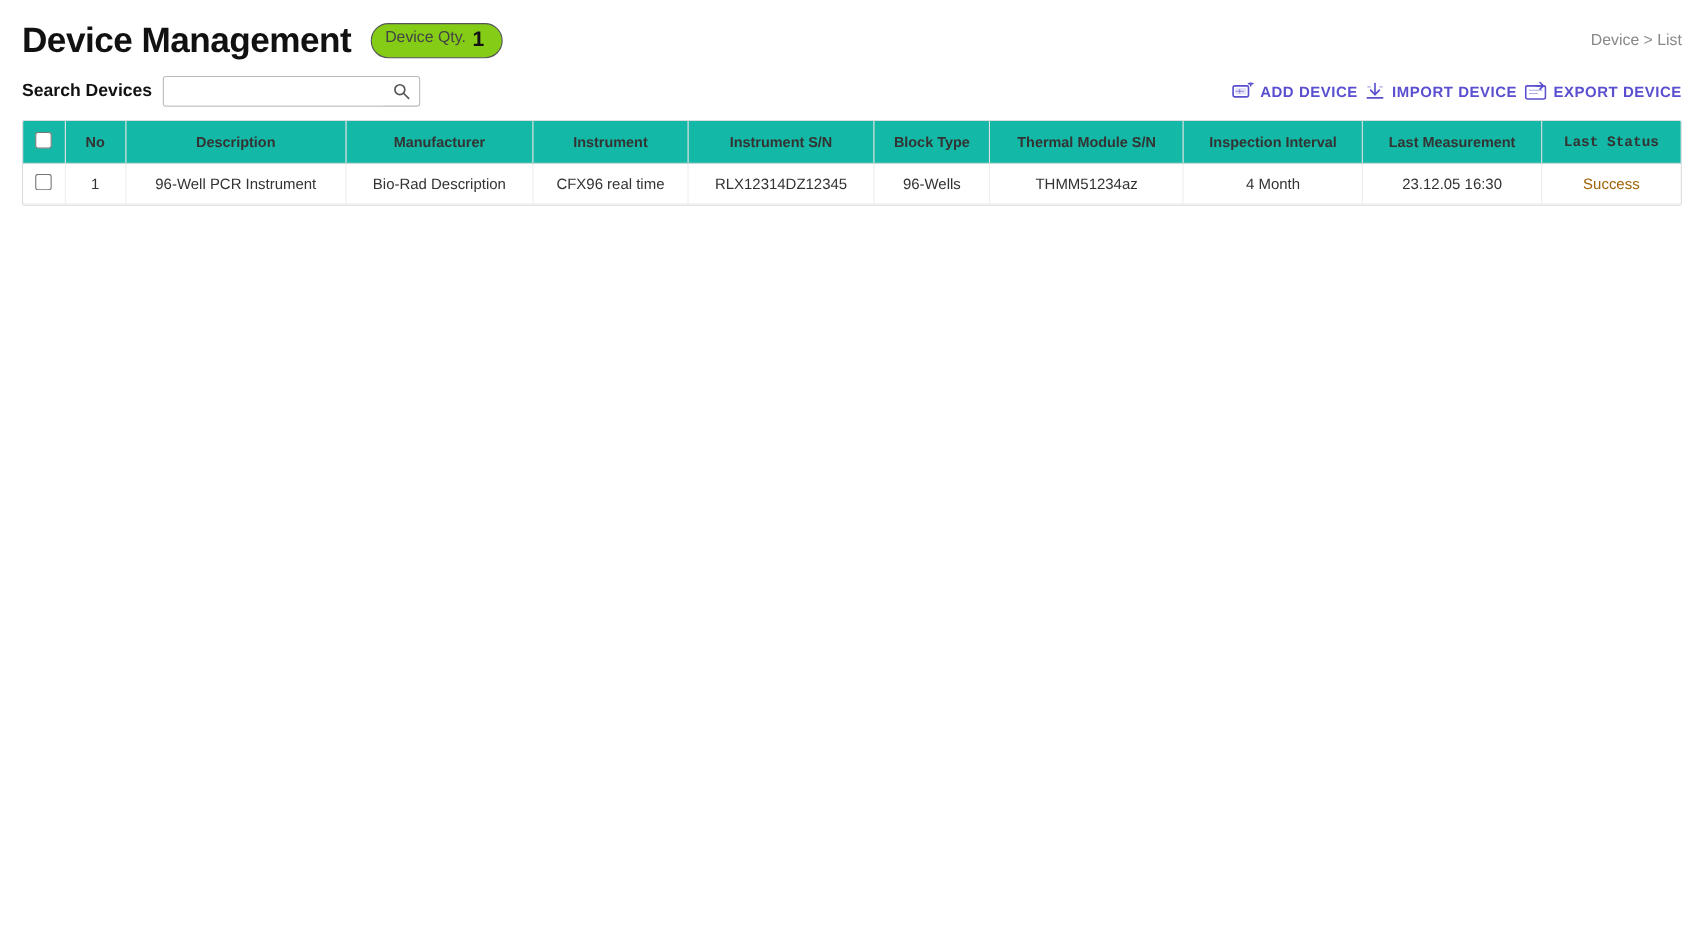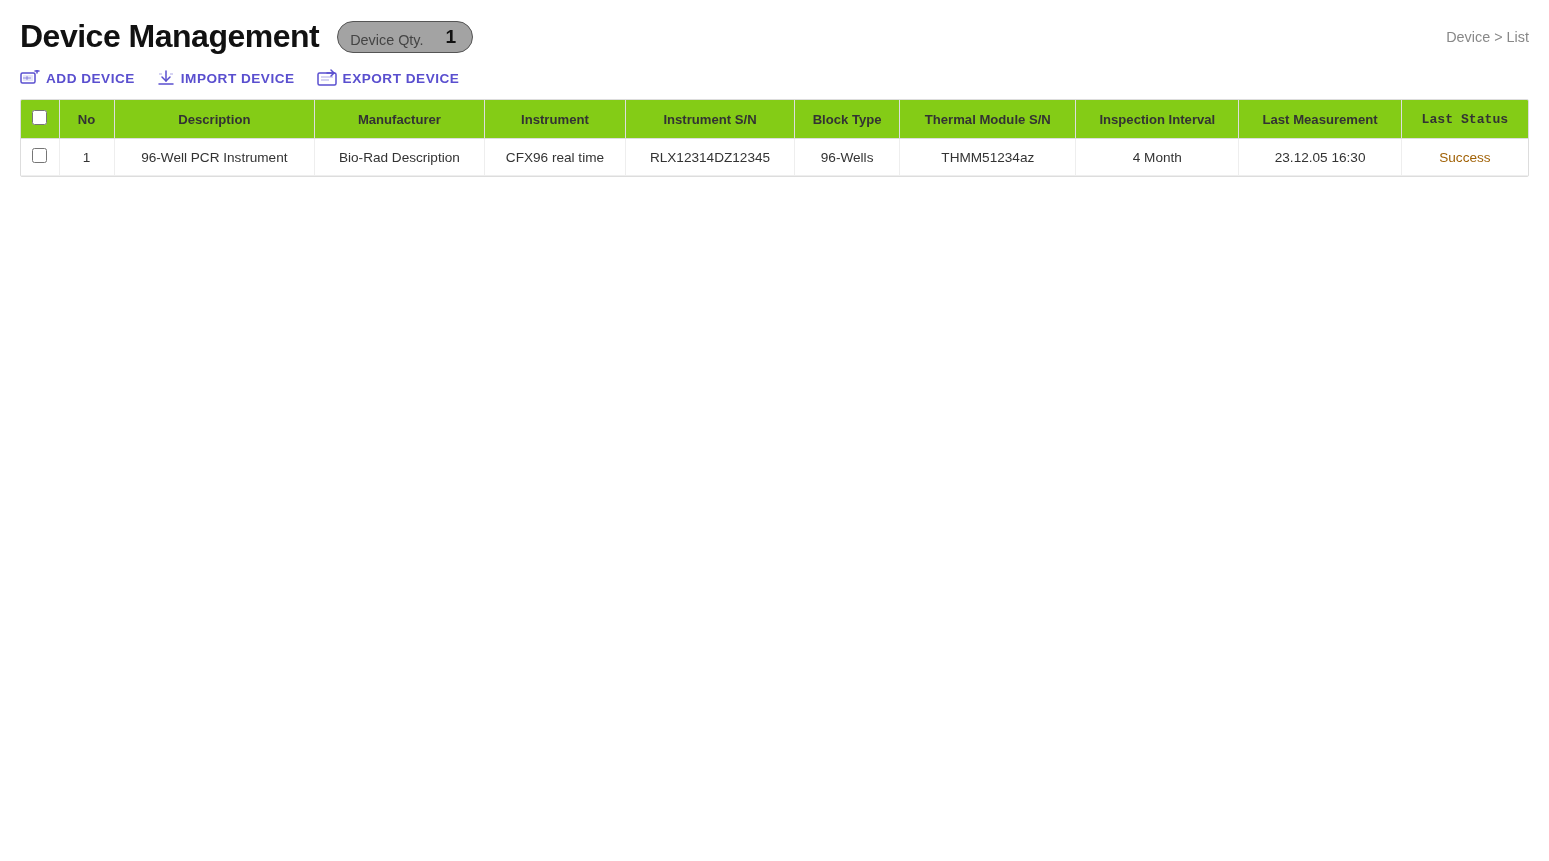--- a/index.html
+++ b/index.html
@@ -25,28 +25,28 @@
       gap: 18px;
     }
     .page-title {
       font-size: 2rem;
       font-weight: bold;
       color: #111;
       letter-spacing: -0.5px;
     }
     .device-qty-badge {
       display: flex;
-      align-items: flex-end;
-      gap: 22px;
+      align-items: flex-start;
+      gap: 6px;
       border: 1.5px solid #555;
       border-radius: 20px;
       padding: 4px 16px 4px 12px;
       font-size: 0.95rem;
       color: #333;
-      background: #a3a3a3;
+      background: #84cc16;
     }
     .device-qty-label {
       font-size: 0.9rem;
       color: #444;
     }
     .device-qty-number {
       font-size: 1.2rem;
       font-weight: bold;
       color: #111;
     }
@@ -93,21 +93,21 @@
       padding: 5px 8px;
       cursor: pointer;
       color: #555;
       font-size: 1rem;
       display: flex;
       align-items: center;
     }
     .actions-right {
       display: flex;
       align-items: center;
-      gap: 22px;
+      gap: 7px;
     }
     .action-btn {
       display: flex;
       align-items: center;
       gap: 6px;
       background: none;
       border: none;
       cursor: pointer;
       font-size: 0.85rem;
       font-weight: bold;
@@ -123,21 +123,21 @@
       border: 1px solid #ddd;
       border-radius: 2px;
       overflow: hidden;
     }
     table {
       width: 100%;
       border-collapse: collapse;
       font-size: 0.85rem;
     }
     thead tr {
-      background: #84cc16;
+      background: #14b8a6;
       border-bottom: 1.5px solid #ddd;
     }
     thead th {
       padding: 10px 8px;
       text-align: center;
       font-weight: 600;
       color: #333;
       border-right: 1px solid #ddd;
       font-size: 0.82rem;
     }
@@ -176,20 +176,33 @@
       <h1 class="page-title">Device Management</h1>
       <div class="device-qty-badge">
         <span class="device-qty-label">Device Qty.</span>
         <span class="device-qty-number">1</span>
       </div>
     </div>
     <div class="breadcrumb">Device &gt; List</div>
   </div>
 
   <div class="search-row">
+    <div class="search-left">
+      <span class="search-label">Search Devices</span>
+      <div class="search-input-wrap">
+        <input type="text" class="search-input" style="">
+        <button class="search-btn">
+
+          <svg width="16" height="16" viewBox="0 0 16 16" fill="none" xmlns="http://www.w3.org/2000/svg">
+            <circle cx="6.5" cy="6.5" r="4.5" stroke="#555" stroke-width="1.5"></circle>
+            <line x1="10" y1="10" x2="14.5" y2="14.5" stroke="#555" stroke-width="1.5" stroke-linecap="round"></line>
+          </svg>
+        </button>
+      </div>
+    </div>
     <div class="actions-right">
 
       <button class="action-btn">
         <svg width="20" height="16" viewBox="0 0 20 16" fill="none" xmlns="http://www.w3.org/2000/svg">
           <rect x="1" y="3" width="14" height="10" rx="1.5" stroke="#5a4fcf" stroke-width="1.5"></rect>
           <rect x="3" y="5" width="10" height="6" rx="0.5" fill="#5a4fcf" opacity="0.15"></rect>
           <line x1="15" y1="1" x2="19" y2="1" stroke="#5a4fcf" stroke-width="1.5" stroke-linecap="round"></line>
           <line x1="17" y1="0" x2="17" y2="3" stroke="#5a4fcf" stroke-width="1.5" stroke-linecap="round"></line>
           <line x1="3" y1="8" x2="11" y2="8" stroke="#5a4fcf" stroke-width="1" opacity="0.6"></line>
           <line x1="7" y1="6" x2="7" y2="10" stroke="#5a4fcf" stroke-width="1" opacity="0.6"></line>

